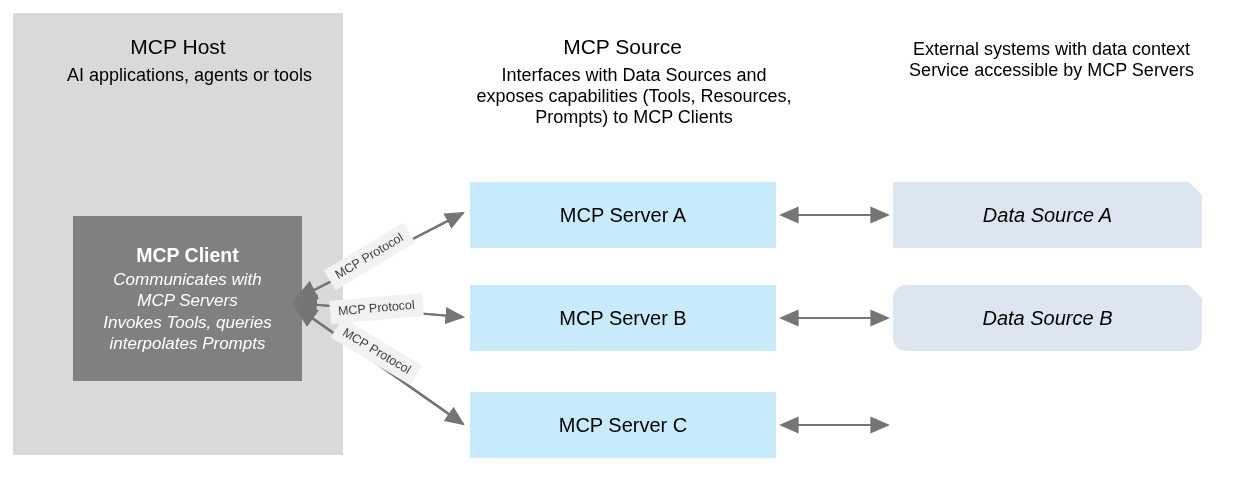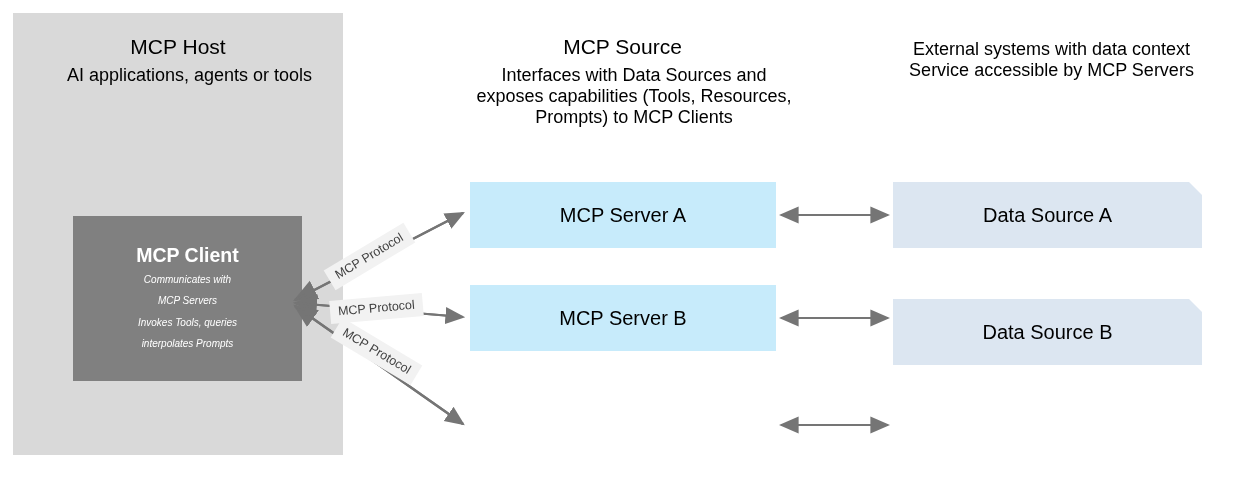--- a/index.html
+++ b/index.html
@@ -69,21 +69,21 @@
     box-sizing: border-box;
     padding: 4px 6px;
   }
   .client-title {
     font-size: 19.5px;
     font-weight: bold;
     line-height: 25px;
     margin-bottom: 1px;
   }
   .client-sub {
-    font-size: 10px;
+    font-size: 17px;
     font-style: italic;
     line-height: 21.5px;
   }
 
   
   .server-box {
     position: absolute;
     left: 470px;
     width: 306px;
     height: 66px;
@@ -104,23 +104,24 @@
     left: 893px;
     width: 309px;
     height: 66px;
     background: #dce6f1;
     display: flex;
     align-items: center;
     justify-content: center;
     font-size: 20px;
     color: #000000;
     clip-path: polygon(0 0, calc(100% - 13px) 0, 100% 13px, 100% 100%, 0 100%);
+    font-style: italic;
   }
   .data-box.row1 { top: 182px; }
-  .data-box.row2 { top: 299px; }
+  .data-box.row2 { top: 285px; border-radius: 13px; }
   .data-box.row3 { top: 392px; }
 
   
   #connectors {
     position: absolute;
     left: 0;
     top: 0;
     width: 1235px;
     height: 484px;
     pointer-events: none;
@@ -207,17 +208,18 @@
     <line x1="781" y1="318" x2="888" y2="318" stroke="#757575" stroke-width="2.2" marker-start="url(#arrowStart)" marker-end="url(#arrowEnd)"></line>
     <line x1="781" y1="425" x2="888" y2="425" stroke="#757575" stroke-width="2.2" marker-start="url(#arrowStart)" marker-end="url(#arrowEnd)"></line>
   </svg>
 
   <div class="proto-label" id="proto-1">MCP Protocol</div>
   <div class="proto-label" id="proto-2">MCP Protocol</div>
   <div class="proto-label" id="proto-3">MCP Protocol</div>
 
   <div class="server-box row1">MCP Server A</div>
   <div class="server-box row2">MCP Server B</div>
+  <div class="server-box row3">MCP Server C</div>
 
   <div class="data-box row1">Data Source A</div>
   <div class="data-box row2">Data Source B</div>
 
 </div>
 
 </body></html>

